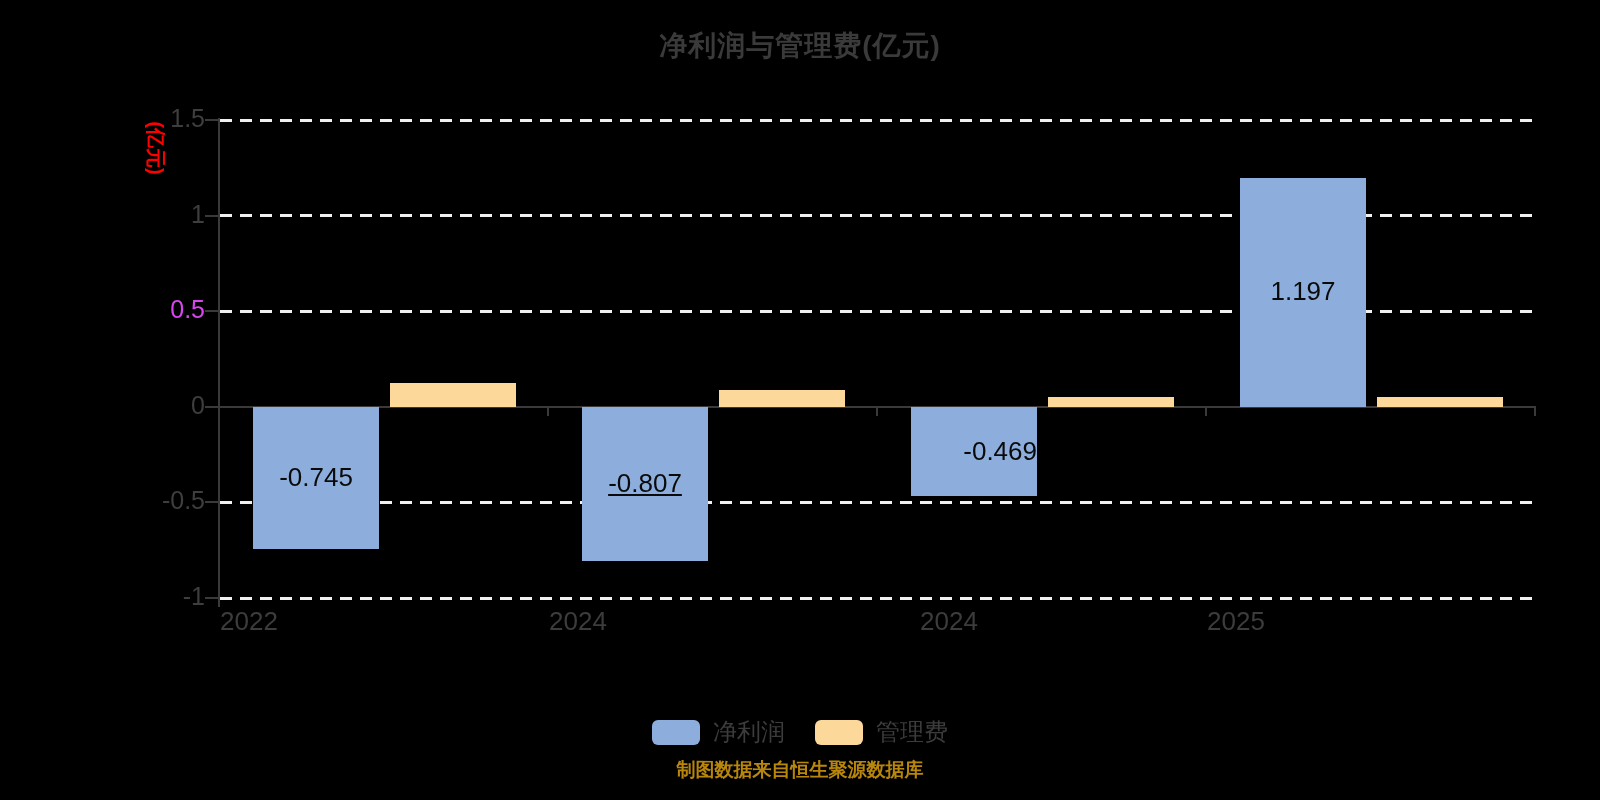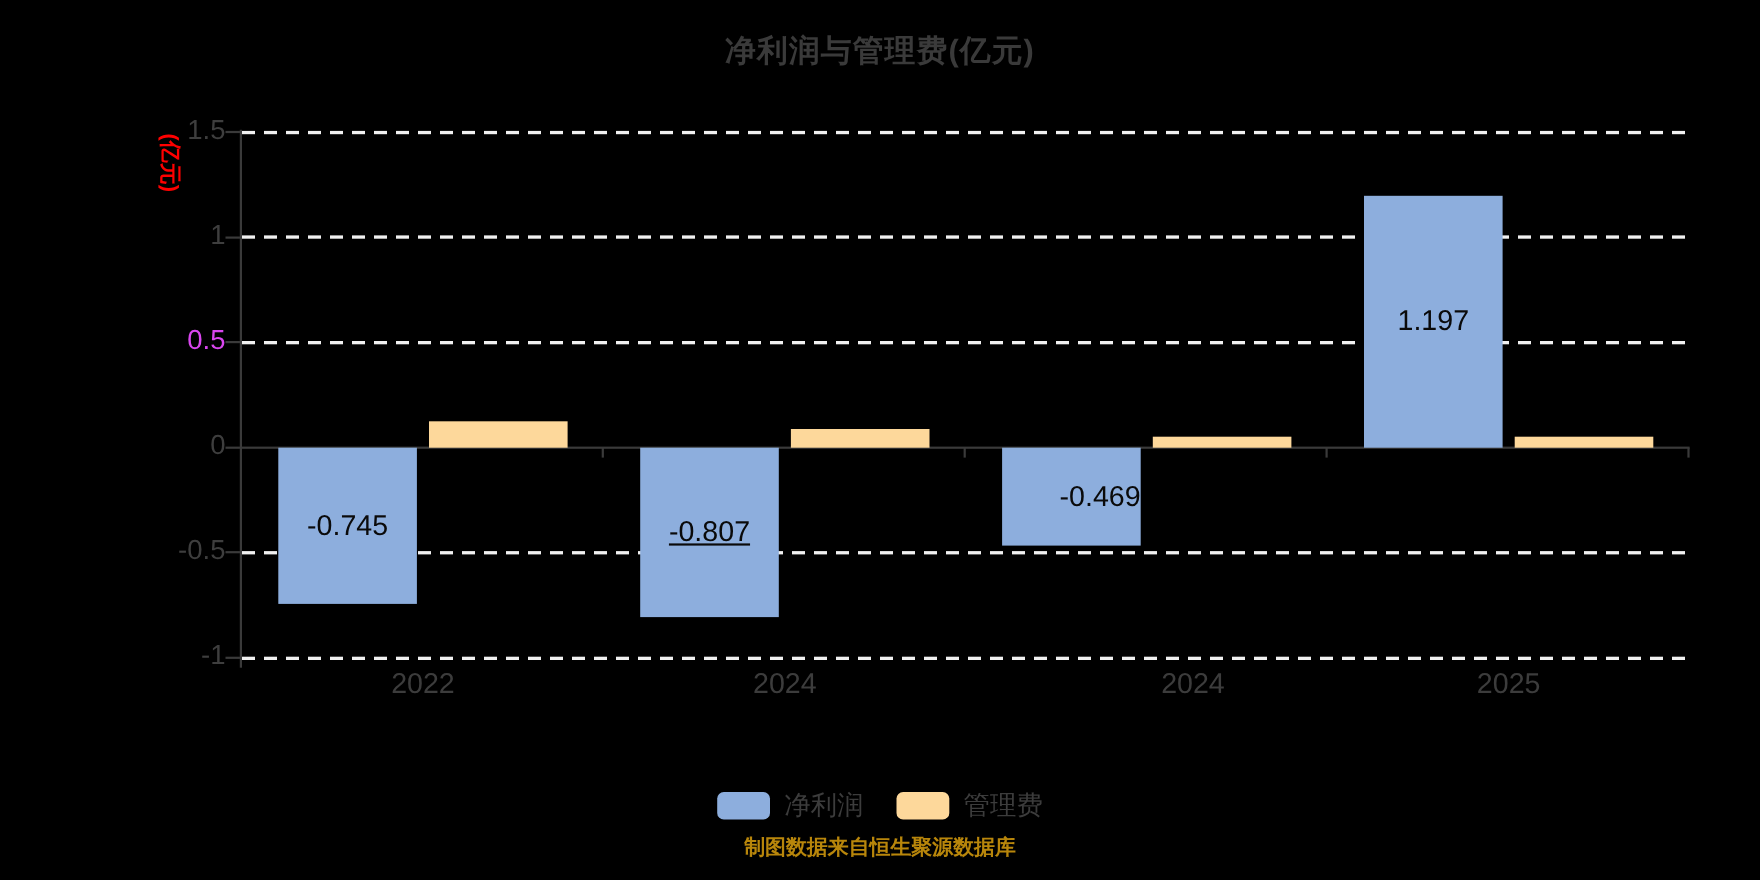--- a/index.html
+++ b/index.html
@@ -38,21 +38,21 @@
   .ytick-label {
     position: absolute;
     left: 60px; width: 145px;
     text-align: right;
     font-size: 25px;
     font-weight: 500;
     color: #3E3E3E;
   }
   .xtick-label {
     position: absolute;
-    text-align: center;
+    text-align: left;
     font-size: 26px;
     font-weight: 500;
     color: #3C3C3C;
   }
   .bar { position: absolute; }
   .bar-value-label {
     position: absolute;
     text-align: center;
     font-size: 26px;
     color: #0A0A0A;

